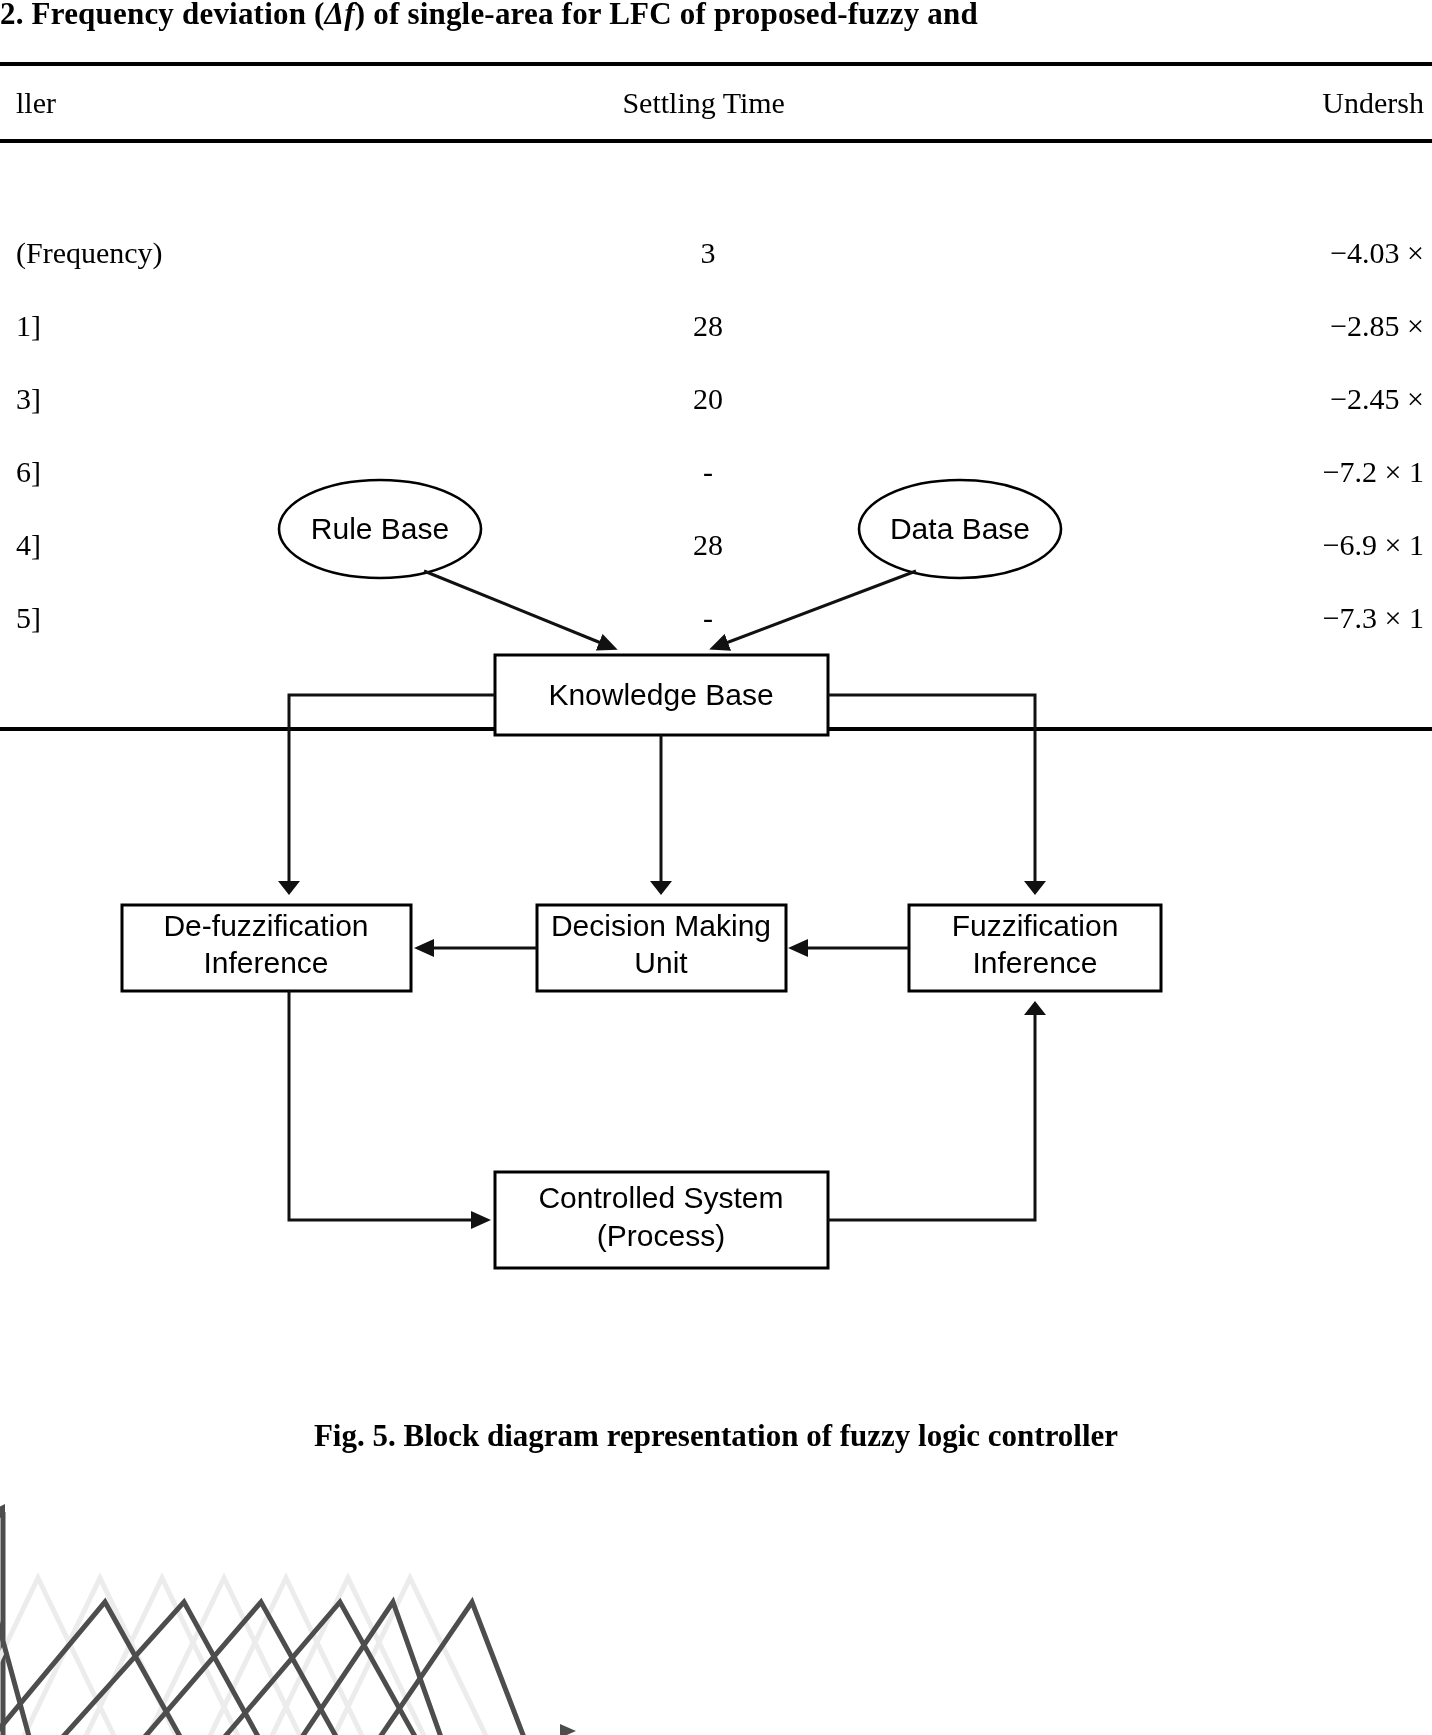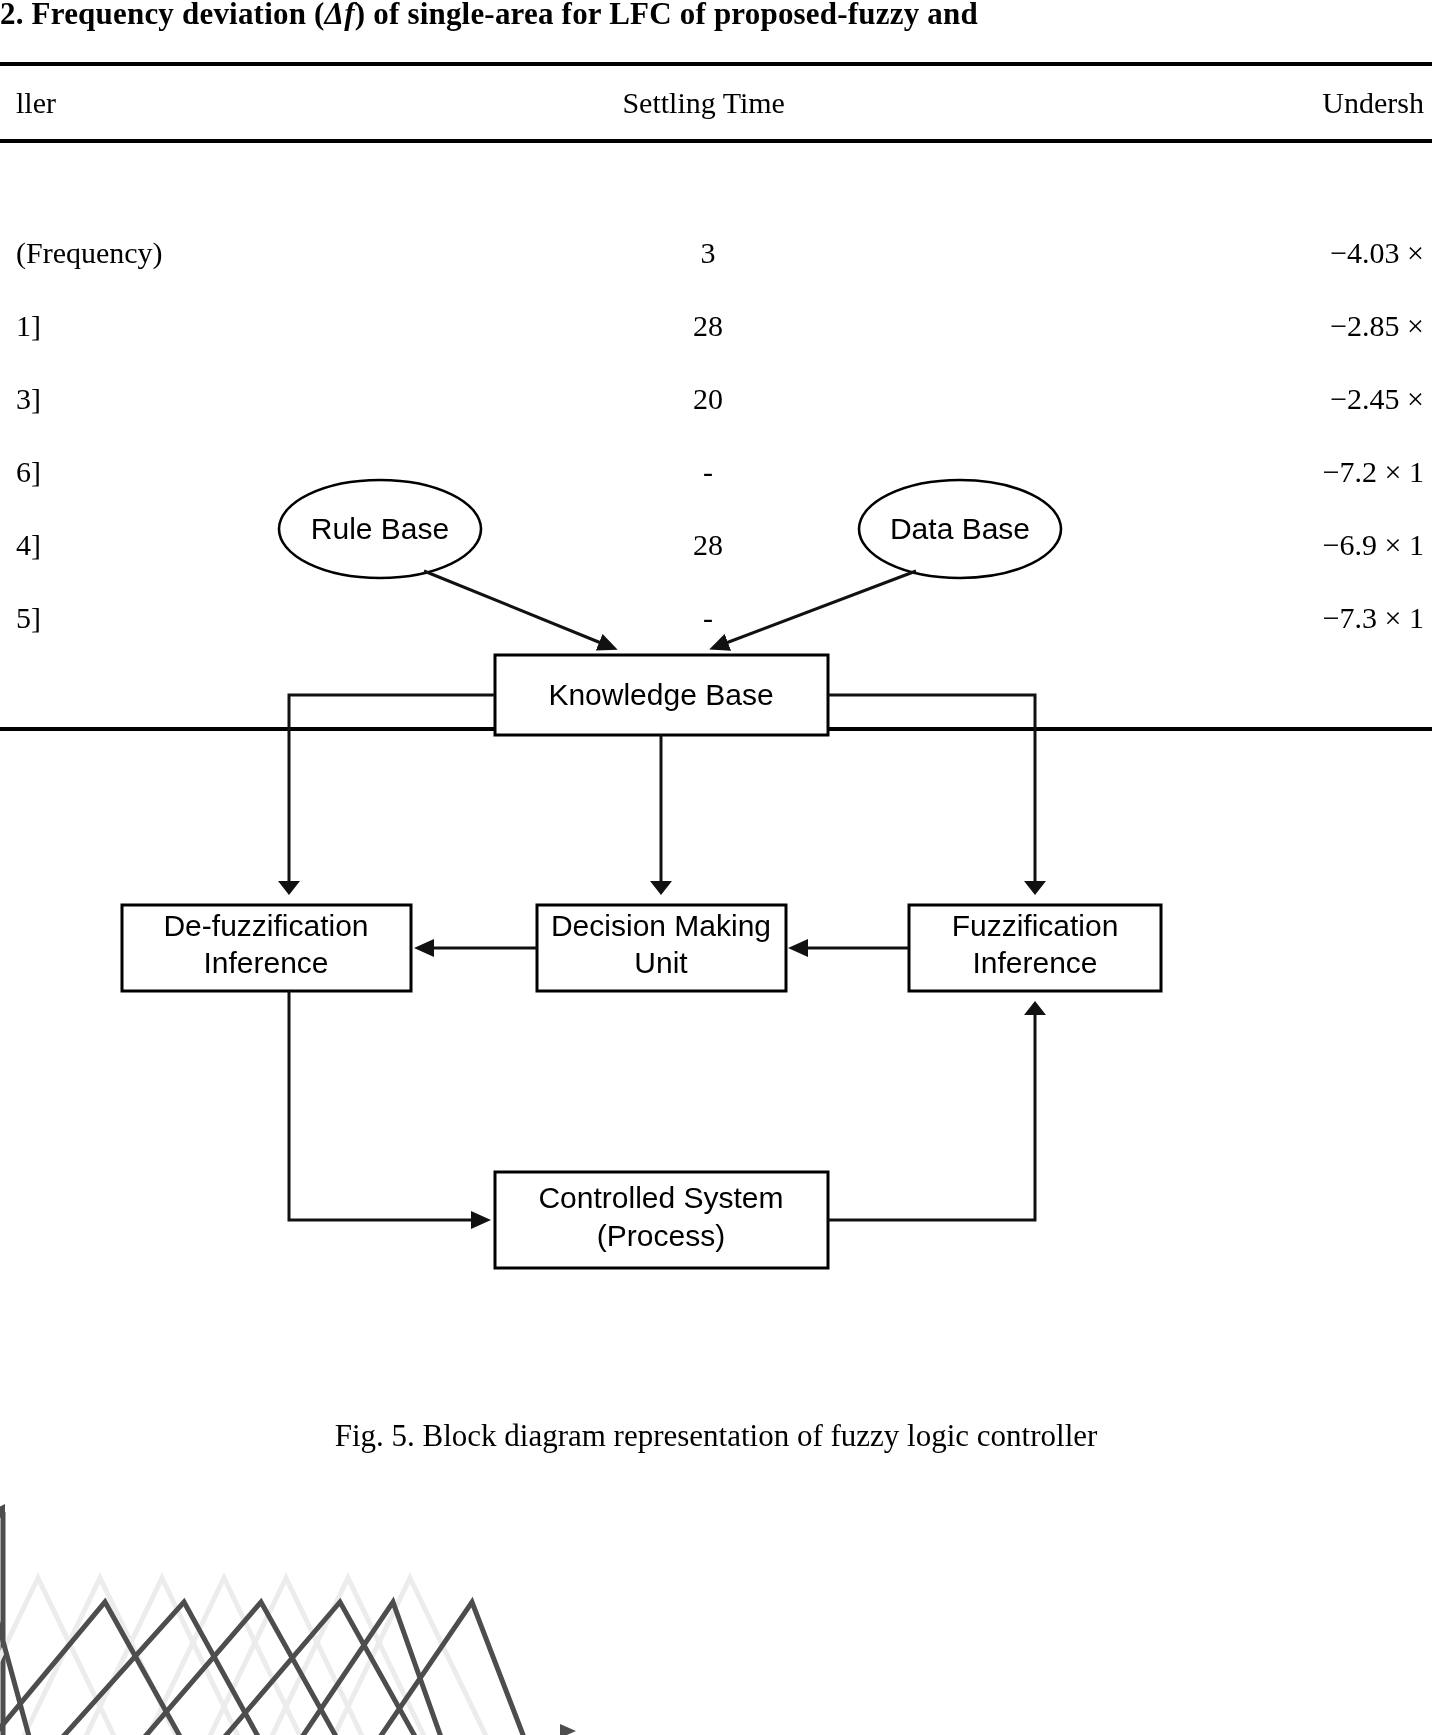--- a/index.html
+++ b/index.html
@@ -42,21 +42,21 @@
   .dgm-label{
     font-family:"Liberation Sans","DejaVu Sans",sans-serif;
     font-size:30px; fill:#000;
   }
 
   
   .fig-caption{
     position:absolute; left:0; top:1418px; width:1432px;
     text-align:center;
     font-family:"Liberation Serif","DejaVu Serif",serif;
-    font-weight:normal; font-size:31px; white-space:nowrap;
+    font-weight:bold; font-size:31px; white-space:nowrap;
   }
 
   
   .bottom-plot{position:absolute; left:0; top:1480px; width:720px; height:260px;}
 </style>
 </head>
 <body>
 
 <div class="tbl-caption">
   <span>2.</span>

